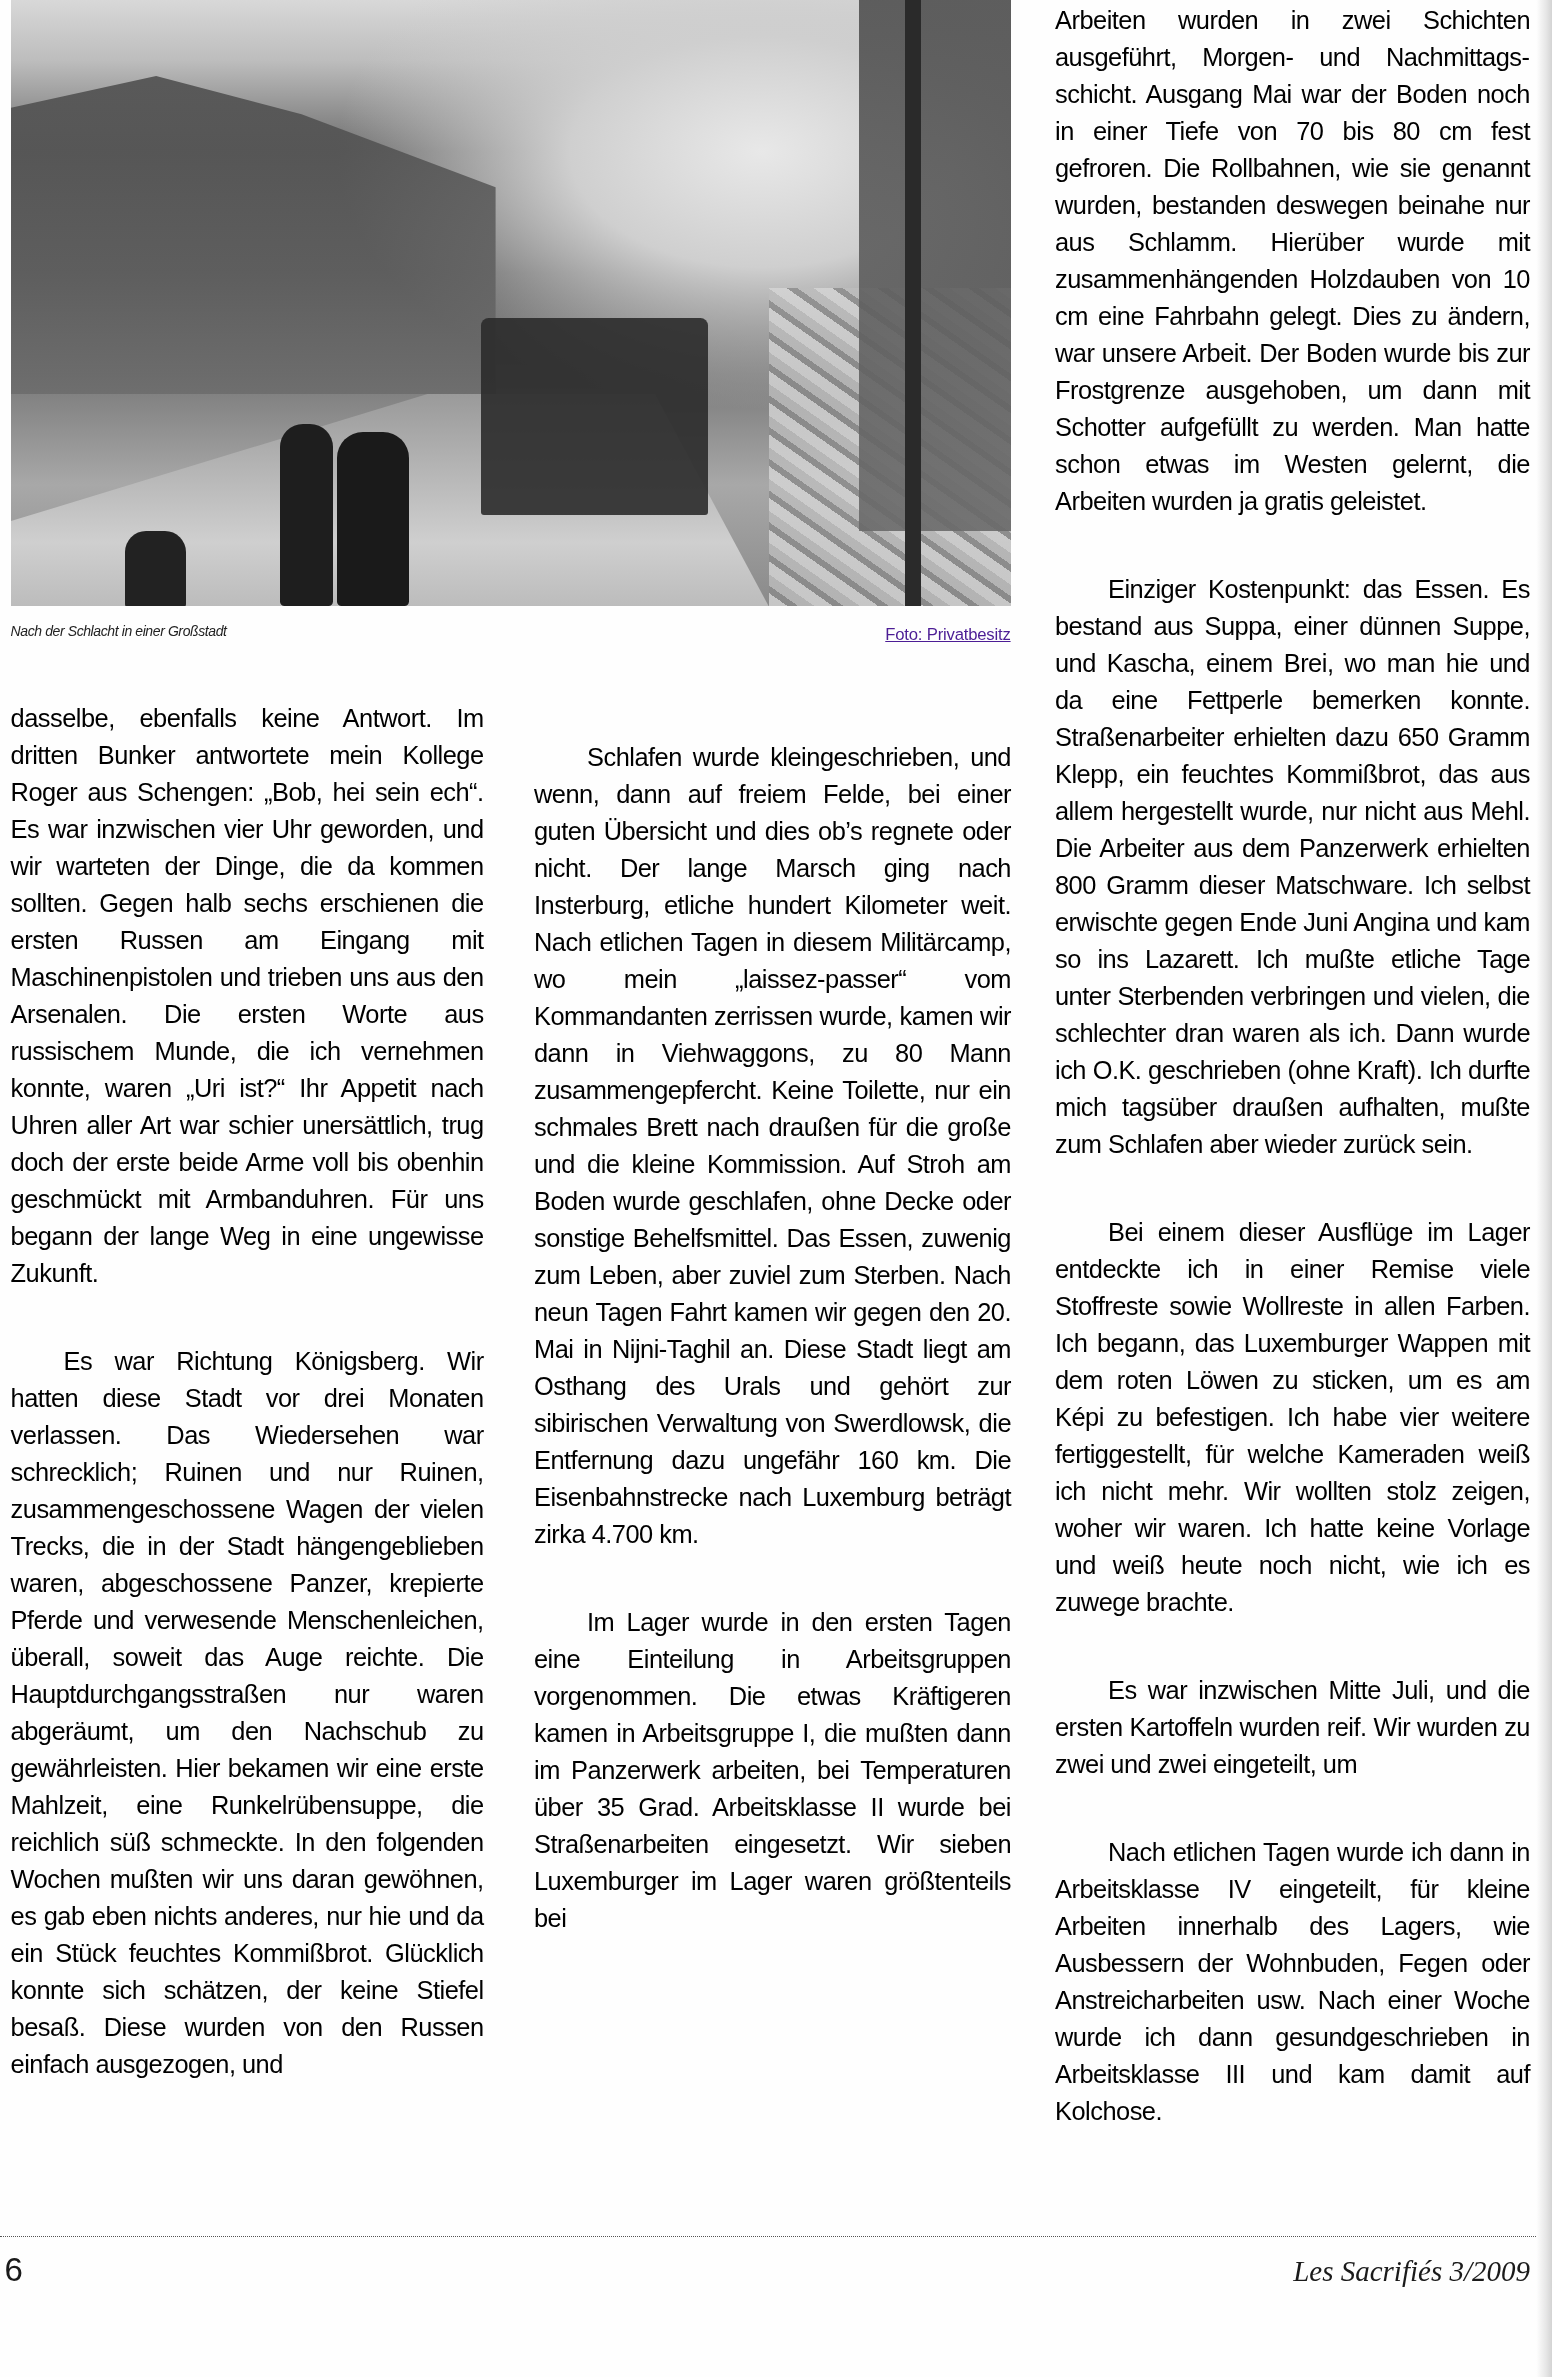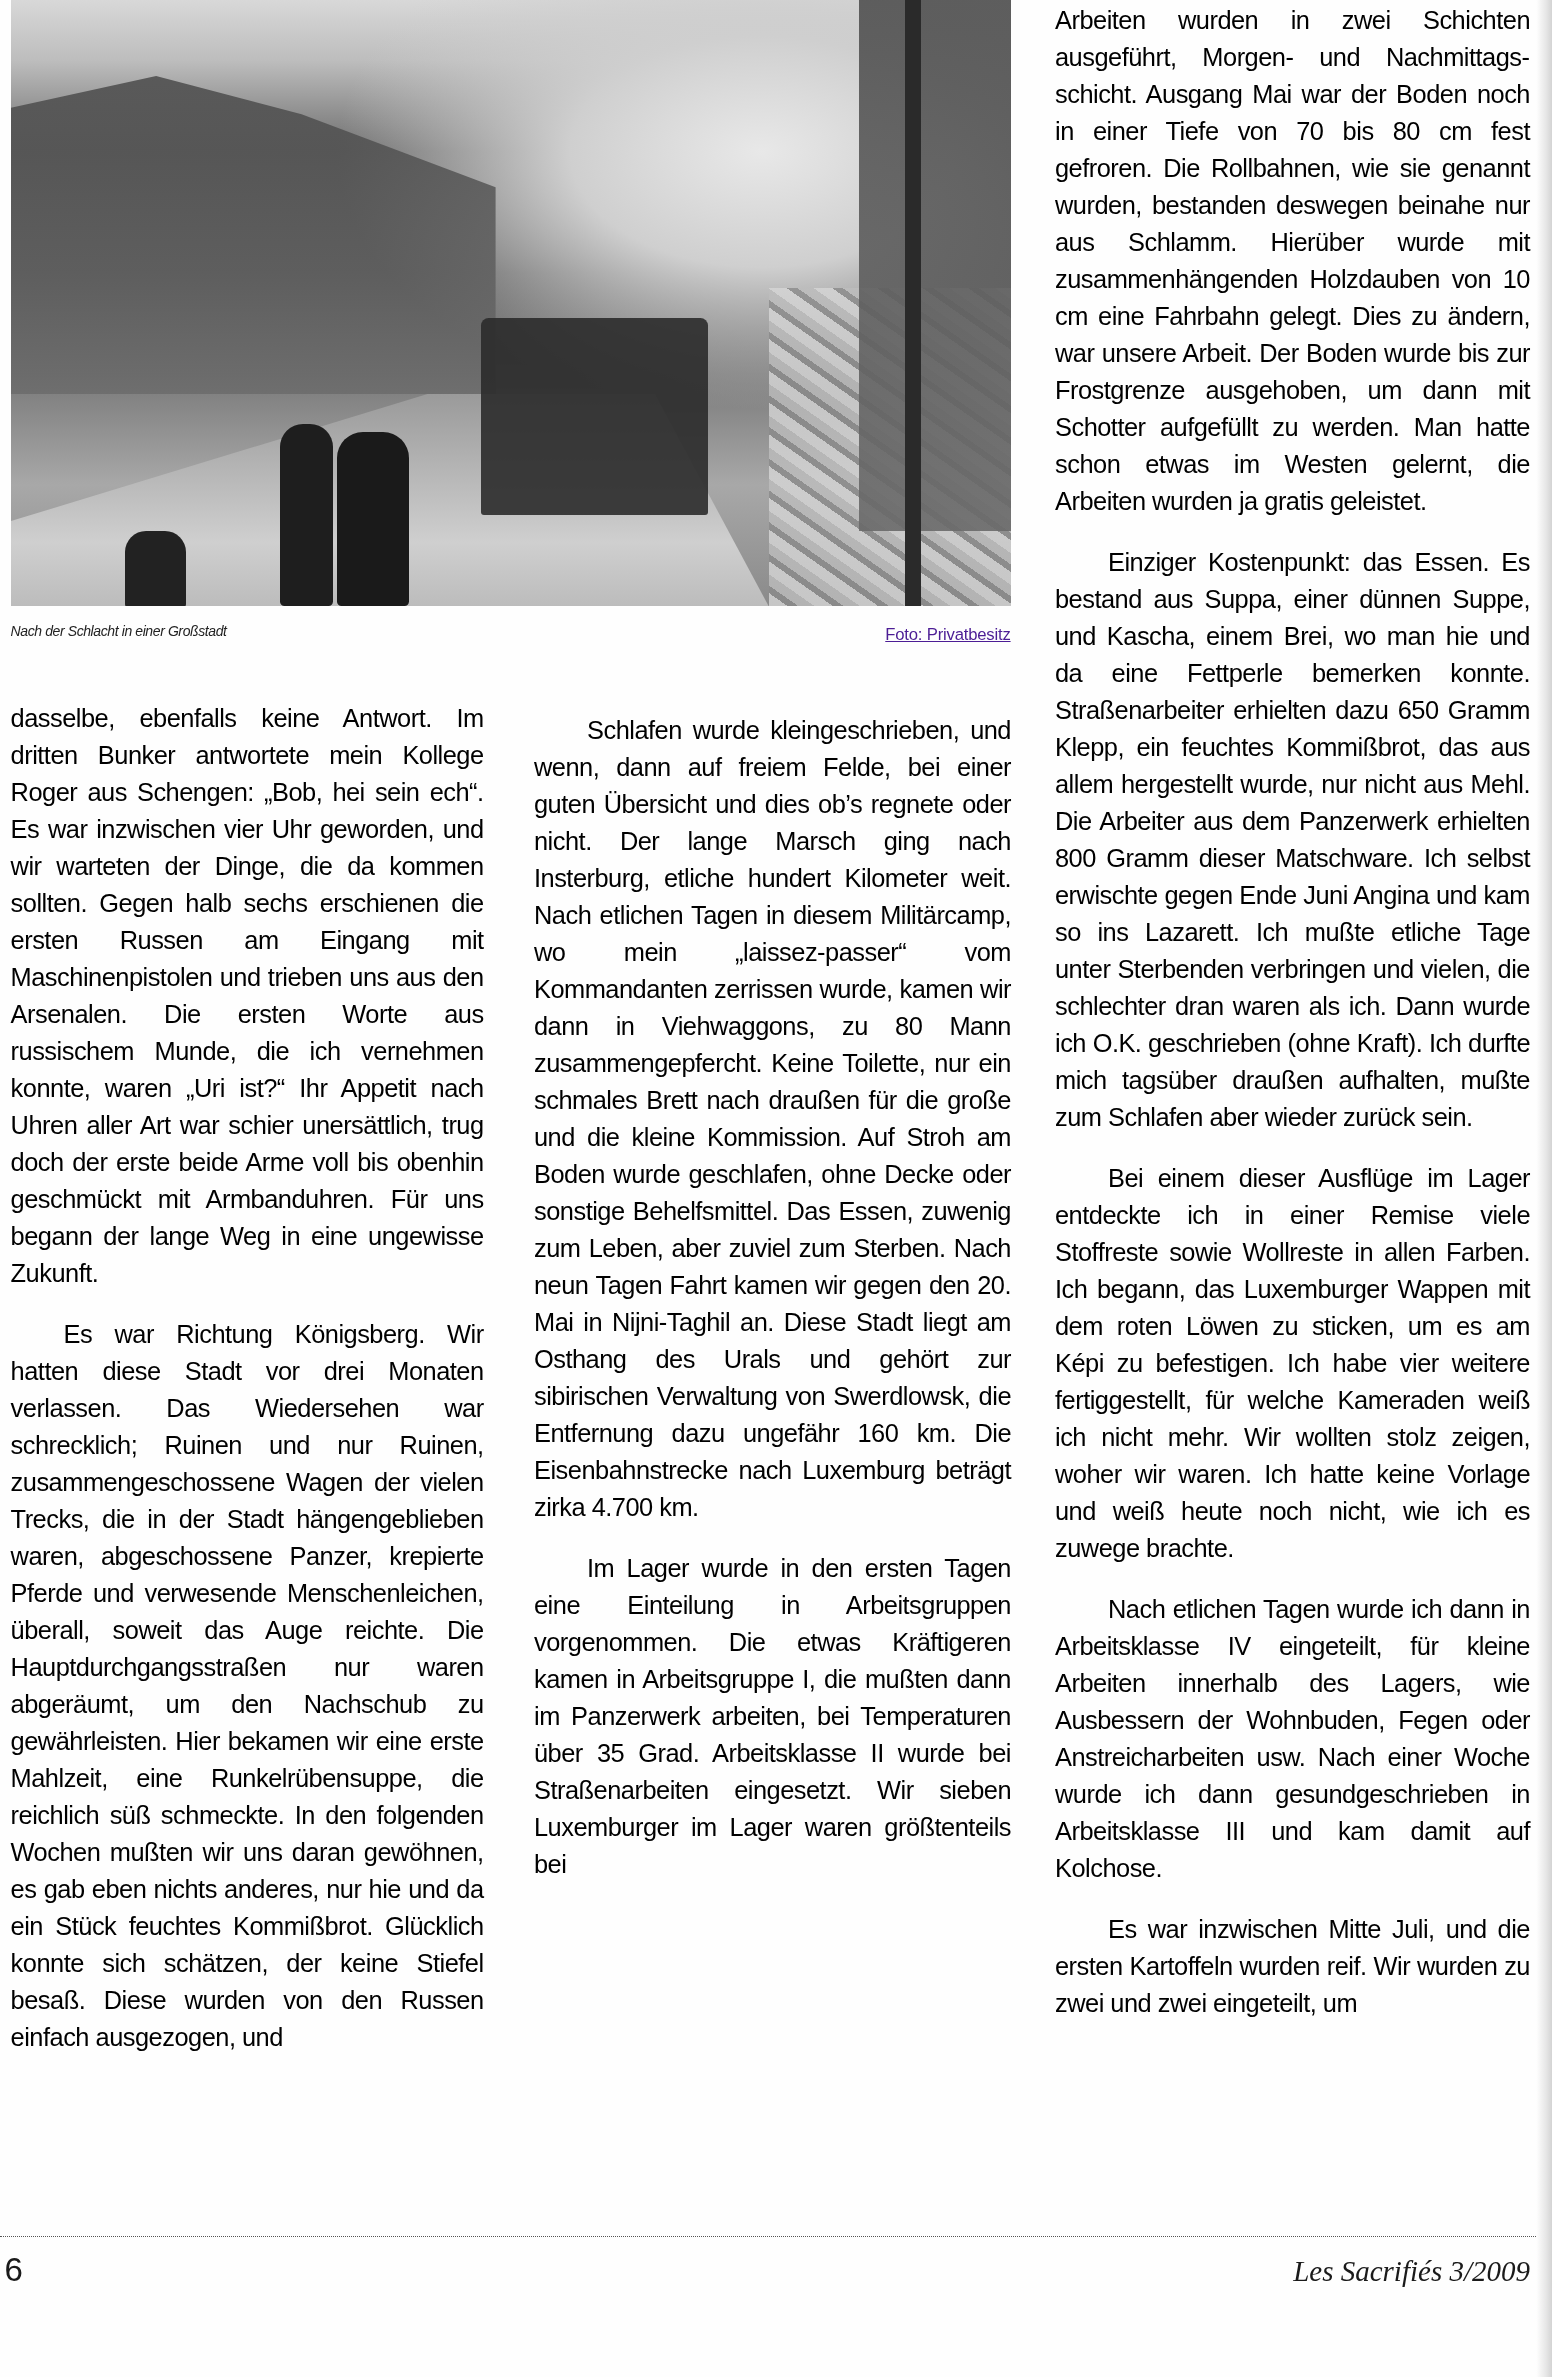--- a/index.html
+++ b/index.html
@@ -21,21 +21,21 @@
     .photo .fig2 { position: absolute; left: 326px; top: 432px; width: 72px; height: 174px; background: #1a1a1a; border-radius: 26px 26px 4.5px 4.5px; }
     .photo .fig3 { position: absolute; left: 114px; top: 531px; width: 61px; height: 76px; background: #222; border-radius: 21px 21px 3px 3px; }
     .photo .rubble { position: absolute; left: 758px; top: 288px; width: 243px; height: 318px; background: repeating-linear-gradient(35deg,#d6d6d6 0 10.6px,#8a8a8a 10.6px 16.7px,#bdbdbd 16.7px 26px); opacity: .8; }
 
     .caption-row { position: absolute; left: 10.6px; top: 623px; width: 1000px; height: 30px; font-family: "Liberation Sans", sans-serif; }
     .caption { position: absolute; left: 0; top: 0; font-style: italic; font-size: 14px; letter-spacing: -0.4px; color: #222; }
     .credit { position: absolute; right: 0; top: 1.5px; font-size: 16.7px; color: #4c1d95; letter-spacing: -0.2px; text-decoration: underline; }
 
     .col { position: absolute; font-family: "Liberation Sans", sans-serif; font-size: 25.4px; line-height: 37px; text-align: justify; hyphens: manual; color: #000000; letter-spacing: -0.5px; }
     .col p { margin: 0; }
-    .col p.gap { margin-top: 24px; }
+    .col p.gap { margin-top: 51px; }
     .col p.indent { text-indent: 53px; }
     .col1 { left: 10.6px; top: 700px; width: 473px; }
     .col2 { left: 534px; top: 688px; width: 477px; }
     .col3 { left: 1055px; top: 1.5px; width: 475px; }
 
     .rule { position: absolute; left: 0; top: 2236px; width: 1538px; height: 0; border-top: 1.5px dotted #555; }
     .page-number { position: absolute; left: 4.5px; top: 2251px; font-family: "Liberation Sans", sans-serif; font-size: 33px; color: #1a1a1a; }
     .journal { position: absolute; right: 23px; top: 2255px; font-family: "Liberation Serif", serif; font-style: italic; font-size: 29px; color: #1a1a1a; }
     .edge-shadow { position: absolute; right: 0; top: 0; width: 16.7px; height: 2377px; background: linear-gradient(90deg, #ffffff, #e6e6e6 60%, #d0d0d0); }
   </style>
@@ -68,22 +68,22 @@
 
   <div class="col col2">
     <p class="gap indent">Schlafen wurde kleingeschrieben, und wenn, dann auf freiem Felde, bei einer guten Übersicht und dies ob’s regnete oder nicht. Der lange Marsch ging nach Insterburg, etliche hundert Kilometer weit. Nach etlichen Tagen in diesem Militärcamp, wo mein „laissez-passer“ vom Kommandanten zerrissen wurde, kamen wir dann in Viehwag­gons, zu 80 Mann zusammengepfercht. Keine Toilette, nur ein schmales Brett nach draußen für die große und die kleine Kommission. Auf Stroh am Boden wurde geschlafen, ohne Decke oder sonstige Behelfsmittel. Das Essen, zuwenig zum Leben, aber zuviel zum Sterben. Nach neun Tagen Fahrt kamen wir gegen den 20. Mai in Nijni-Taghil an. Diese Stadt liegt am Osthang des Urals und gehört zur sibirischen Verwaltung von Swerdlowsk, die Entfernung dazu ungefähr 160 km. Die Eisenbahnstrecke nach Luxemburg beträgt zirka 4.700 km.</p>
     <p class="gap indent">Im Lager wurde in den ersten Tagen eine Einteilung in Arbeitsgrup­pen vorgenommen. Die etwas Kräftige­ren kamen in Arbeitsgruppe I, die mußten dann im Panzerwerk arbeiten, bei Temperaturen über 35 Grad. Arbeitsklasse II wurde bei Straßen­arbeiten eingesetzt. Wir sieben Luxem­burger im Lager waren größtenteils bei</p>
   </div>
 
   <div class="col col3">
     <p>Arbeiten wurden in zwei Schichten ausgeführt, Morgen- und Nachmittags­schicht. Ausgang Mai war der Boden noch in einer Tiefe von 70 bis 80 cm fest gefroren. Die Rollbahnen, wie sie genannt wurden, bestanden deswegen beinahe nur aus Schlamm. Hierüber wurde mit zusammenhängenden Holz­dauben von 10 cm eine Fahrbahn gelegt. Dies zu ändern, war unsere Arbeit. Der Boden wurde bis zur Frost­grenze ausgehoben, um dann mit Schotter aufgefüllt zu werden. Man hatte schon etwas im Westen gelernt, die Arbeiten wurden ja gratis geleistet.</p>
     <p class="gap indent">Einziger Kostenpunkt: das Essen. Es bestand aus Suppa, einer dünnen Suppe, und Kascha, einem Brei, wo man hie und da eine Fettperle bemer­ken konnte. Straßenarbeiter erhielten dazu 650 Gramm Klepp, ein feuchtes Kommißbrot, das aus allem hergestellt wurde, nur nicht aus Mehl. Die Arbeiter aus dem Panzerwerk erhielten 800 Gramm dieser Matschware. Ich selbst erwischte gegen Ende Juni Angina und kam so ins Lazarett. Ich mußte etliche Tage unter Sterbenden verbringen und vielen, die schlechter dran waren als ich. Dann wurde ich O.K. geschrieben (ohne Kraft). Ich durfte mich tagsüber draußen aufhalten, mußte zum Schla­fen aber wieder zurück sein.</p>
     <p class="gap indent">Bei einem dieser Ausflüge im Lager entdeckte ich in einer Remise viele Stoffreste sowie Wollreste in allen Farben. Ich begann, das Luxemburger Wappen mit dem roten Löwen zu sticken, um es am Képi zu befestigen. Ich habe vier weitere fertiggestellt, für welche Kameraden weiß ich nicht mehr. Wir wollten stolz zeigen, woher wir waren. Ich hatte keine Vorlage und weiß heute noch nicht, wie ich es zuwege brachte.</p>
+    <p class="gap indent">Es war inzwischen Mitte Juli, und die ersten Kartoffeln wurden reif. Wir wurden zu zwei und zwei eingeteilt, um</p>
     <p class="gap indent">Nach etlichen Tagen wurde ich dann in Arbeitsklasse IV eingeteilt, für kleine Arbeiten innerhalb des Lagers, wie Ausbessern der Wohnbuden, Fegen oder Anstreicharbeiten usw. Nach einer Woche wurde ich dann gesundge­schrieben in Arbeitsklasse III und kam damit auf Kolchose.</p>
-    <p class="gap indent">Es war inzwischen Mitte Juli, und die ersten Kartoffeln wurden reif. Wir wurden zu zwei und zwei eingeteilt, um</p>
   </div>
 
   <div class="rule"></div>
   <div class="page-number">6</div>
   <div class="journal">Les Sacrifiés 3/2009</div>
   <div class="edge-shadow"></div>
 </div>
 
 
 </body></html>

